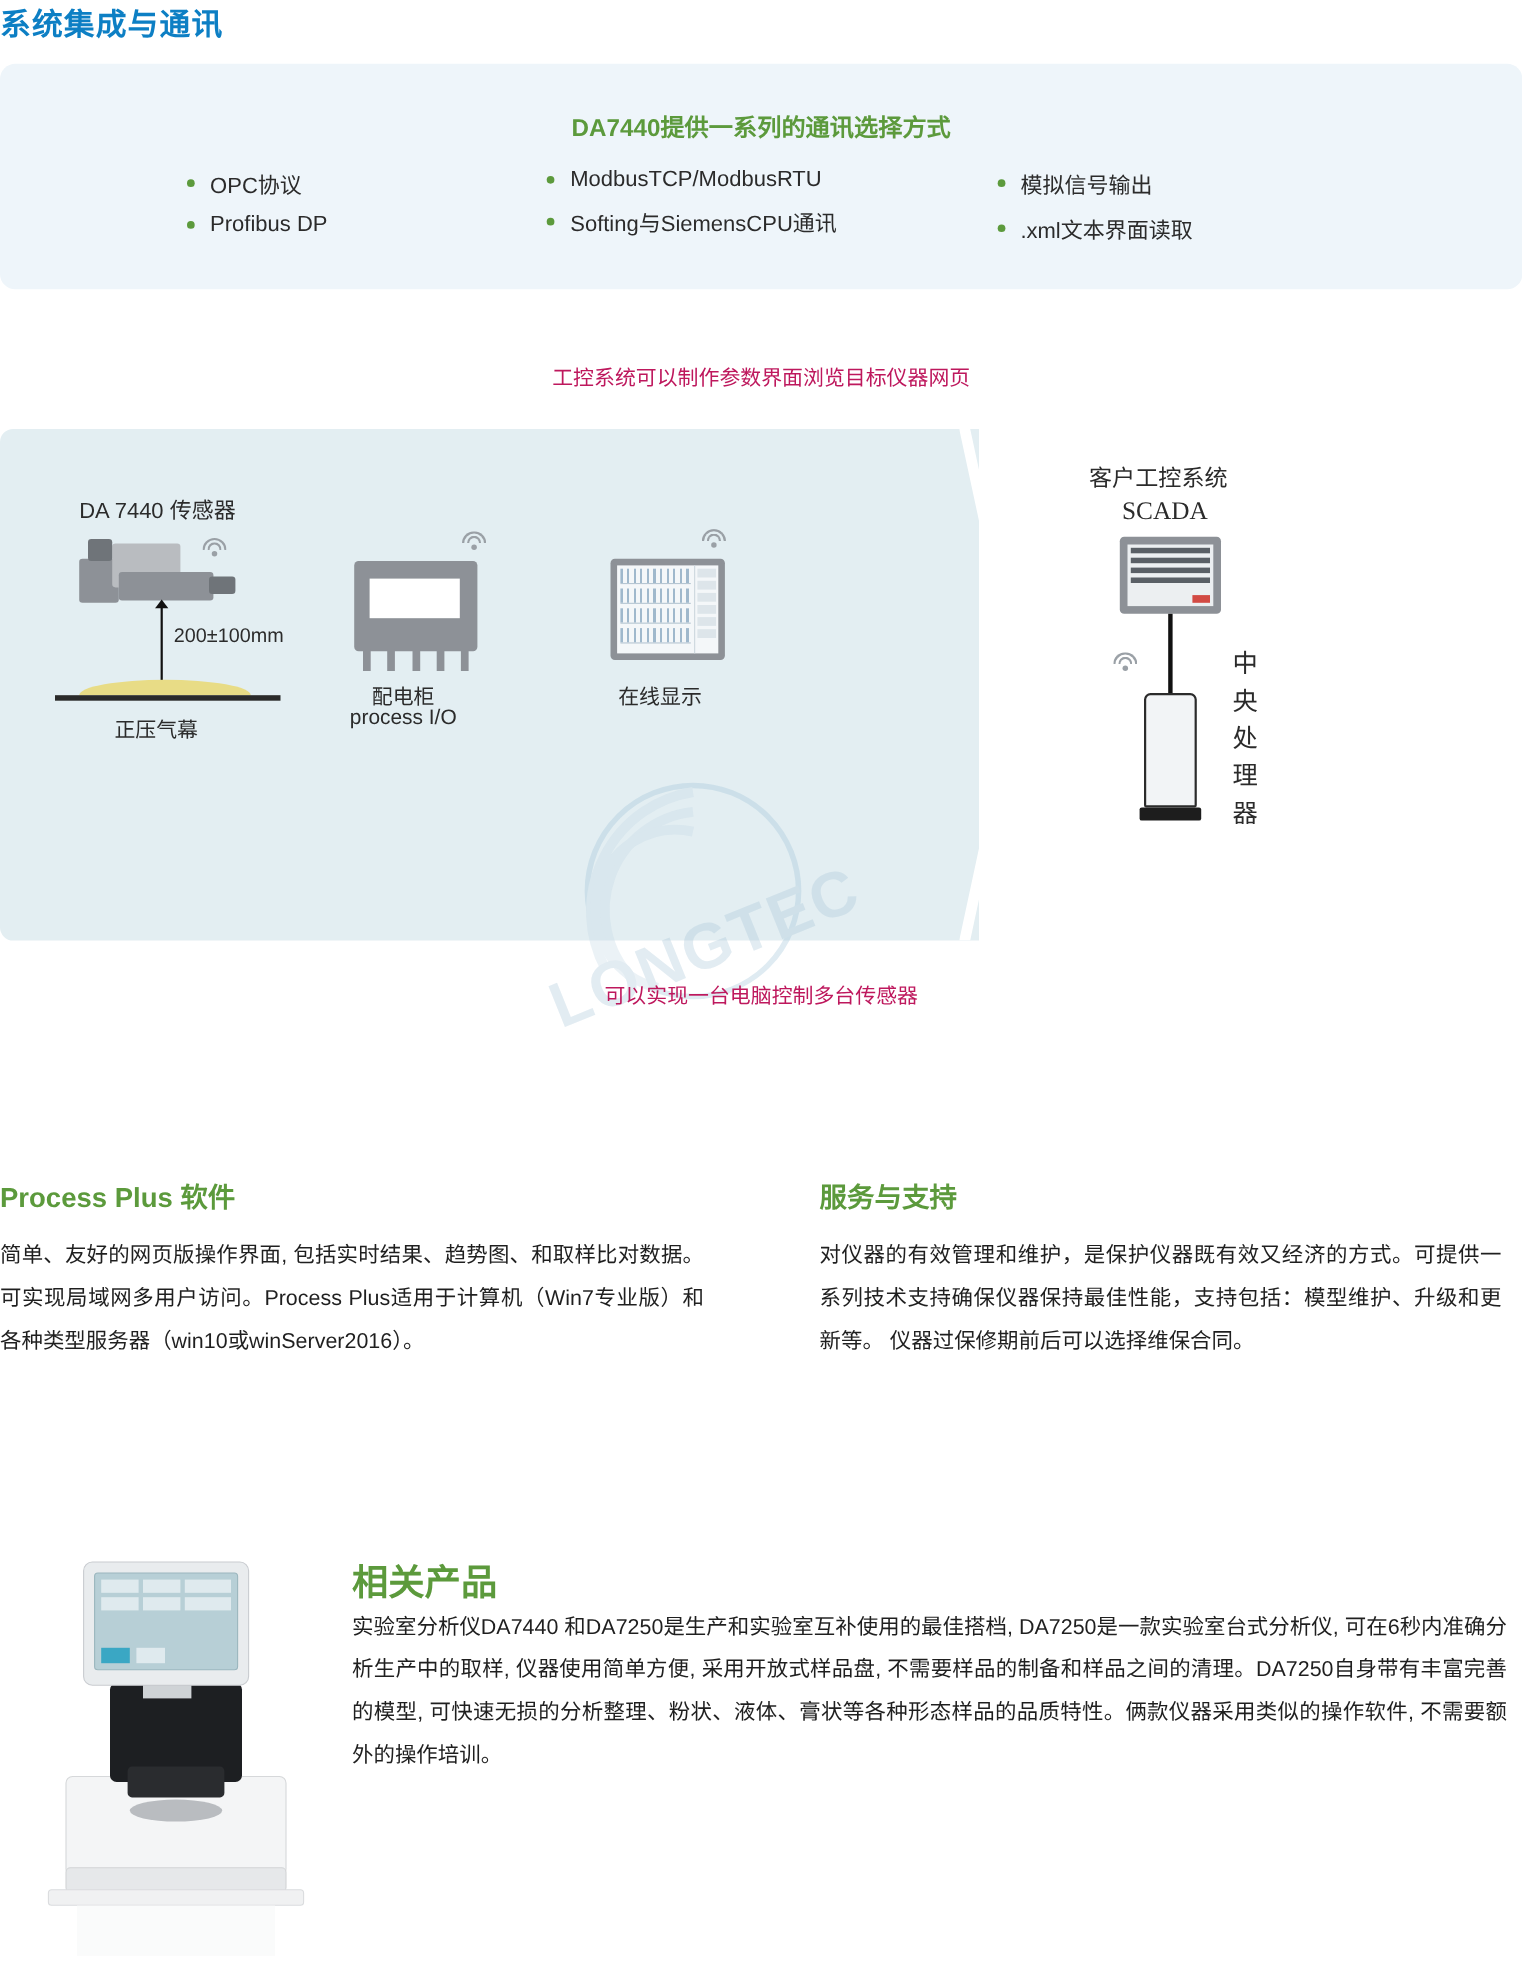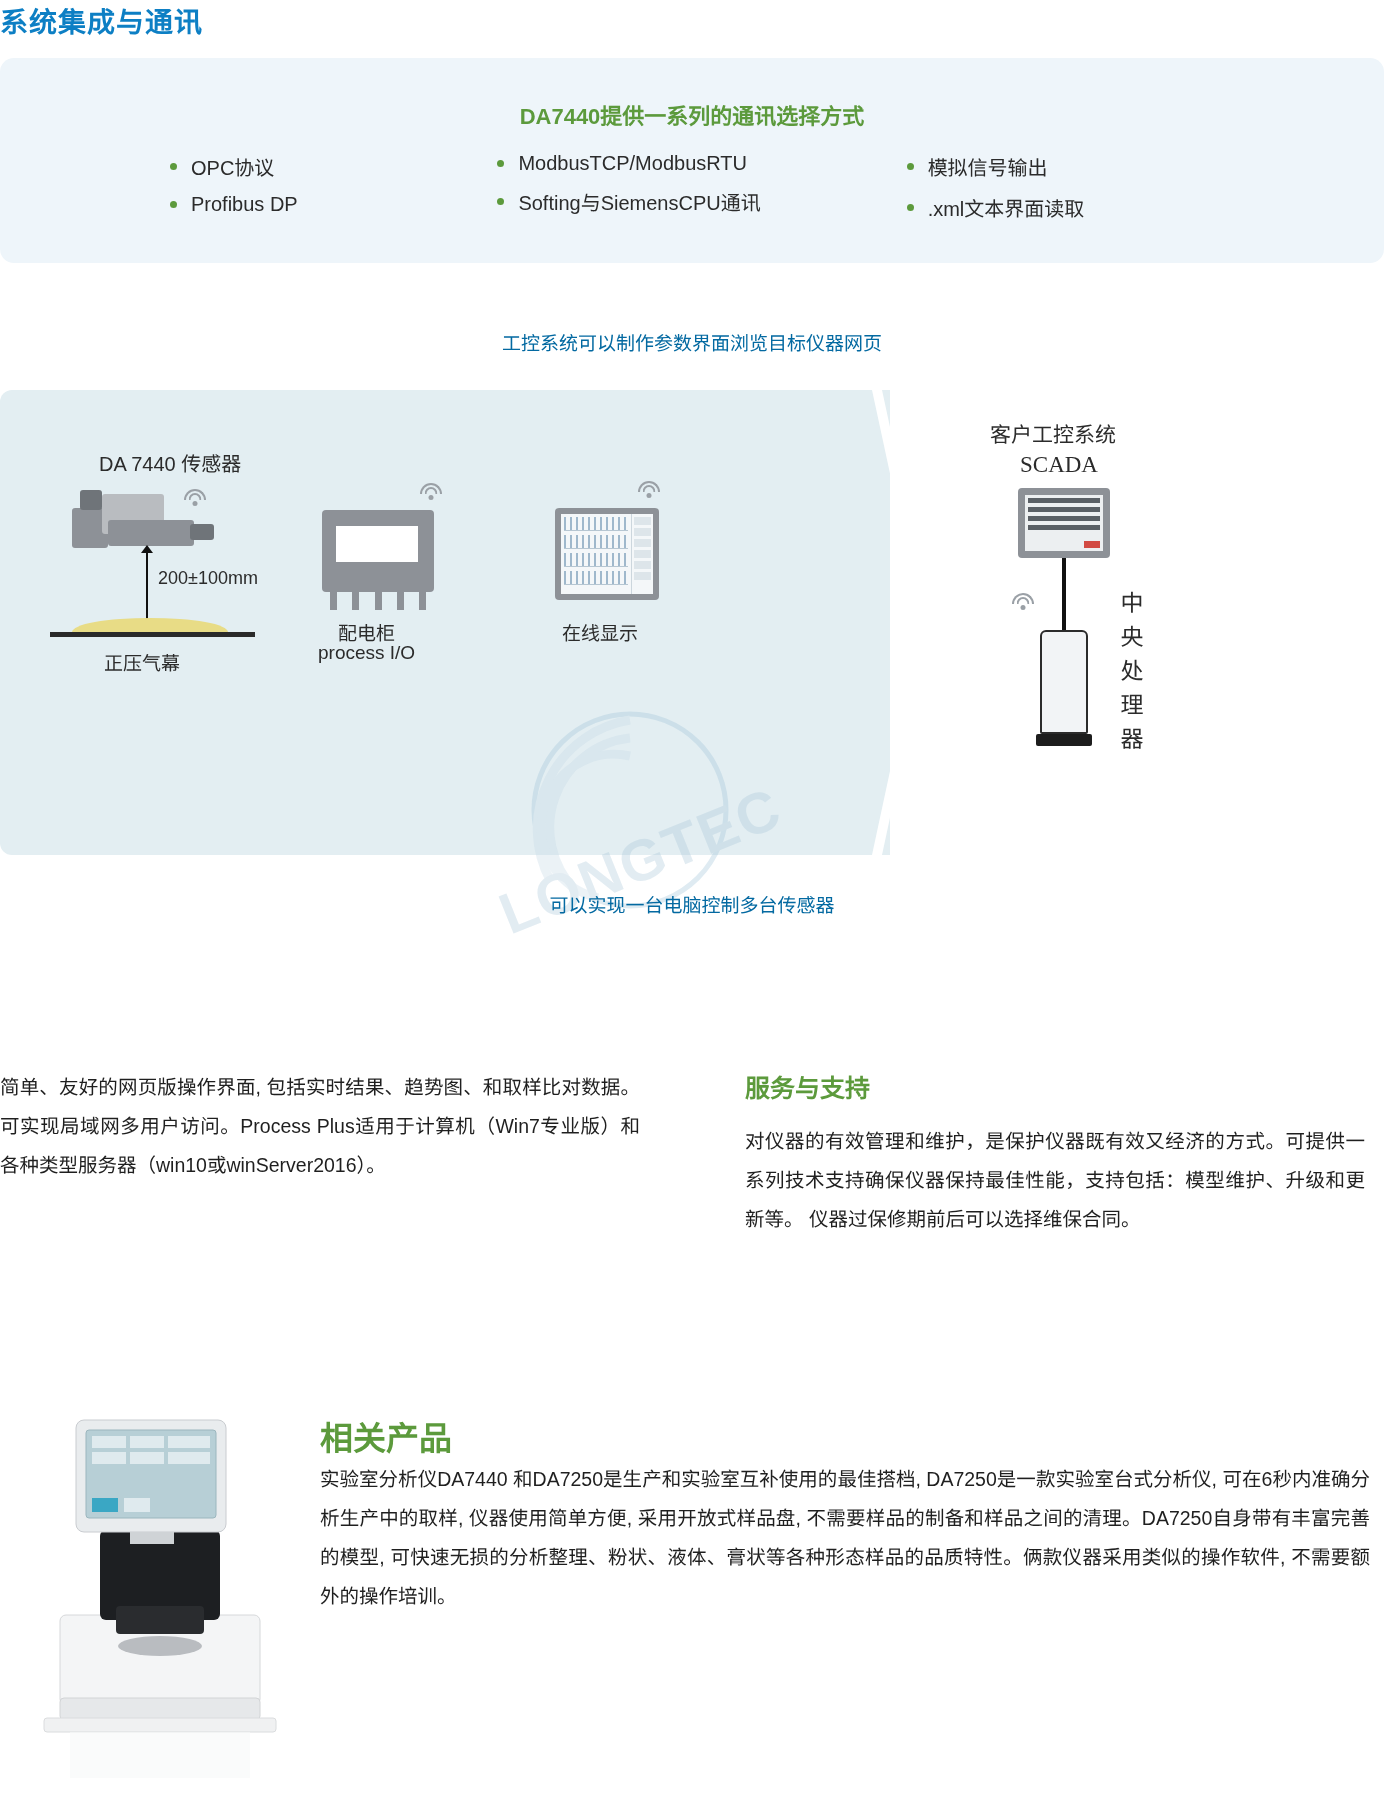--- a/index.html
+++ b/index.html
@@ -62,21 +62,21 @@
     background: #5c9a3c;
     margin-right: 14px;
     flex: none;
   }
 
   .caption-center {
     position: absolute;
     width: 1384px;
     text-align: center;
     font-size: 19px;
-    color: #0369a1;
+    color: #be185d;
   }
   .cap1 { top: 328px; }
   .cap2 { top: 890px; }
 
   
   .diagram {
     position: absolute;
     left: 0; top: 390px;
     width: 1384px; height: 465px;
   }
@@ -95,21 +95,21 @@
   .diag-right {
     position: absolute;
     left: 900px; top: 0;
     width: 484px; height: 465px;
     background: #ffffff;
   }
 
   .lbl { position: absolute; font-size: 19px; color: #2b2b2b; }
 
   
-  .sensor-label { left: 72px; top: 58px; font-size: 20px; margin-left: 27px; }
+  .sensor-label { left: 72px; top: 58px; font-size: 20px; }
   .sensor-body {
     position: absolute; left: 72px; top: 100px;
     width: 150px; height: 62px;
   }
   .s-blk { position: absolute; background: #8d9197; border-radius: 3px; }
   .arrow-v {
     position: absolute; left: 146px; top: 162px;
     width: 2px; height: 68px; background: #111;
   }
   .arrow-v:before, .arrow-v:after {
@@ -391,20 +391,21 @@
       <path d="M70 180 A110 110 0 0 1 150 20" stroke="#c5d9e6" stroke-width="9"></path>
       <path d="M95 190 A90 90 0 0 1 150 38" stroke="#c5d9e6" stroke-width="9"></path>
       <path d="M118 198 A70 70 0 0 1 150 56" stroke="#c5d9e6" stroke-width="9"></path>
     </g>
     <text x="30" y="235" transform="rotate(-22 30 235)" font-family="Liberation Sans, sans-serif" font-size="58" font-weight="bold" fill="#a9c6d8" letter-spacing="2">LONGTEC</text>
   </svg>
 
   <div class="caption-center cap2">可以实现一台电脑控制多台传感器</div>
 
   <div class="col-left">
+    <div class="h-green">Process Plus 软件</div>
     <div class="body-text">简单、友好的网页版操作界面, 包括实时结果、趋势图、和取样比对数据。可实现局域网多用户访问。Process Plus适用于计算机（Win7专业版）和各种类型服务器（win10或winServer2016）。</div>
   </div>
 
   <div class="col-right">
     <div class="h-green">服务与支持</div>
     <div class="body-text">对仪器的有效管理和维护，是保护仪器既有效又经济的方式。可提供一系列技术支持确保仪器保持最佳性能，支持包括：模型维护、升级和更新等。 仪器过保修期前后可以选择维保合同。</div>
   </div>
 
   <div class="related-wrap">
     <svg class="prod-img" viewBox="0 0 260 380">

